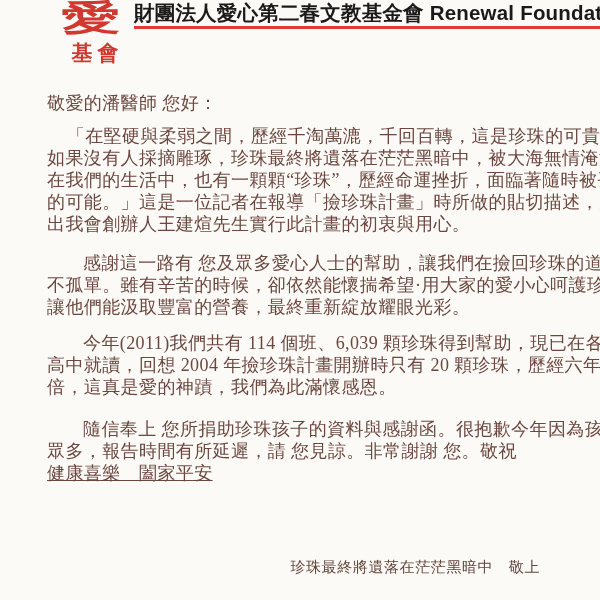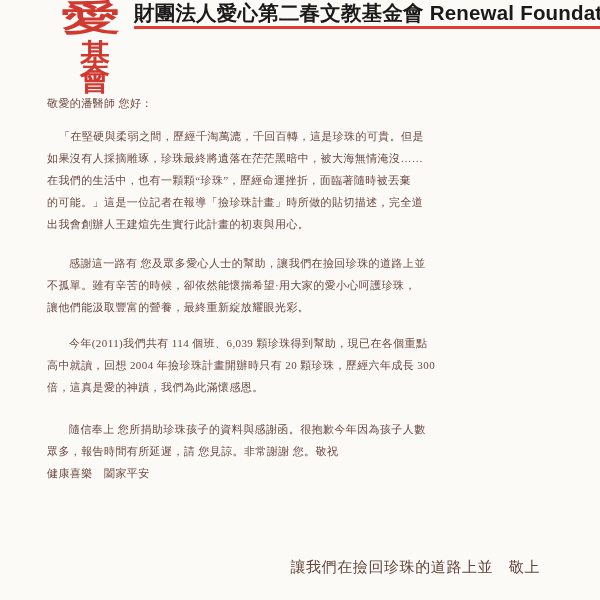--- a/index.html
+++ b/index.html
@@ -18,23 +18,23 @@
   }
   .seal-main{
     display:block;
     font-size:50px;font-weight:bold;line-height:44px;
     transform:scale(1.18,.72);
     transform-origin:center top;
     letter-spacing:0;
   }
   .seal-sub{
     display:block;margin-top:-3px;
-    font-size:30px;font-weight:bold;letter-spacing:5px;
+    font-size:21px;font-weight:bold;letter-spacing:5px;
     margin-left:13px;line-height:24px;
-    font-family:Liberation Serif, serif;
+    font-family:Liberation Mono, monospace;
   }
   .head-right{position:absolute;left:134px;top:2px;width:464px;}
   .org-title{
     display:inline-block;
     font-family:"Liberation Sans","DejaVu Sans",sans-serif;
     font-size:20.5px;font-weight:bold;color:#1a1a1a;
     letter-spacing:0.2px;white-space:nowrap;
     padding-bottom:2px;
     border-bottom:3px solid #e23b36;
     line-height:22px;
@@ -45,32 +45,32 @@
     font-size:10.5px;font-weight:bold;color:#ee4540;
   }
   .addr-row{display:flex;justify-content:space-between;line-height:12.5px;white-space:nowrap;}
   .addr-cn{letter-spacing:1.2px;}
   .addr-en{letter-spacing:0.1px;}
   .telfax{letter-spacing:2.6px;}
   .postal{letter-spacing:3.2px;line-height:13px;margin-top:1px;white-space:nowrap;}
   
   .letter{
     position:absolute;left:47px;top:92px;width:515px;
-    color:#6b4740;font-size:11px;line-height:22px;
+    color:#6b4740;font-size:18px;line-height:22px;
     letter-spacing:0.4px;
   }
   .greeting{white-space:pre;}
   .para{white-space:pre;margin:0;}
   .para.gap1{margin-top:11px;}
   .para.gap2{margin-top:17px;}
   .para.gap3{margin-top:14px;}
   .para.gap4{margin-top:20px;}
   .indent-sm{text-indent:1.1em;}
   .indent-lg{text-indent:2em;}
-  .closing-wish{white-space:pre;}
+  .closing-wish{white-space:pre;text-decoration:underline;}
   
   .signature{
     position:absolute;right:50px;top:514px;
     text-align:right;color:#63443c;
     font-size:15px;line-height:21.5px;letter-spacing:0.6px;
     white-space:pre;
   }
   .sig-org{padding-right:10px;}
 </style>
 </head>
@@ -112,19 +112,19 @@
 高中就讀，回想 2004 年撿珍珠計畫開辦時只有 20 顆珍珠，歷經六年成長 300
 倍，這真是愛的神蹟，我們為此滿懷感恩。</div>
 
     <div class="para gap4 indent-lg">隨信奉上 您所捐助珍珠孩子的資料與感謝函。很抱歉今年因為孩子人數
 眾多，報告時間有所延遲，請 您見諒。非常謝謝 您。敬祝</div>
 
     <div class="closing-wish">健康喜樂　闔家平安</div>
   </div>
 
   <div class="signature">
-    <div class="sig-org">讓我們在撿回珍珠的道路上並　敬上</div>
+    <div class="sig-org">珍珠最終將遺落在茫茫黑暗中　敬上</div>
     
     
     
   </div>
 
 </div>
 
 </body></html>

